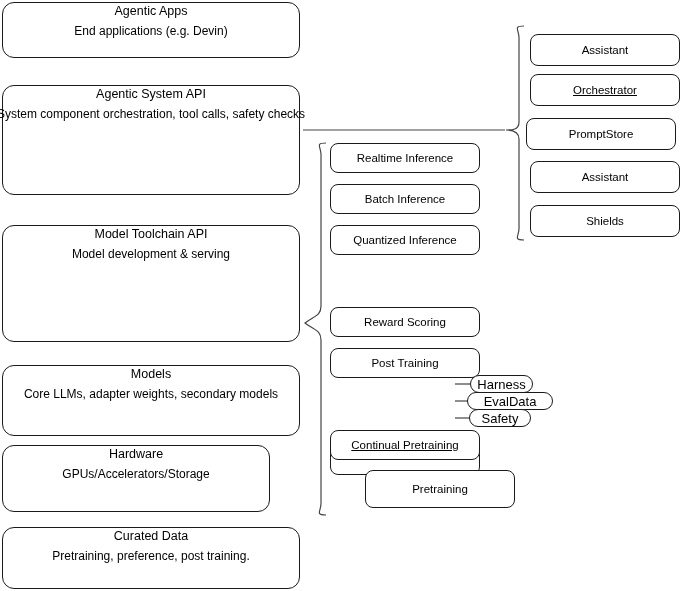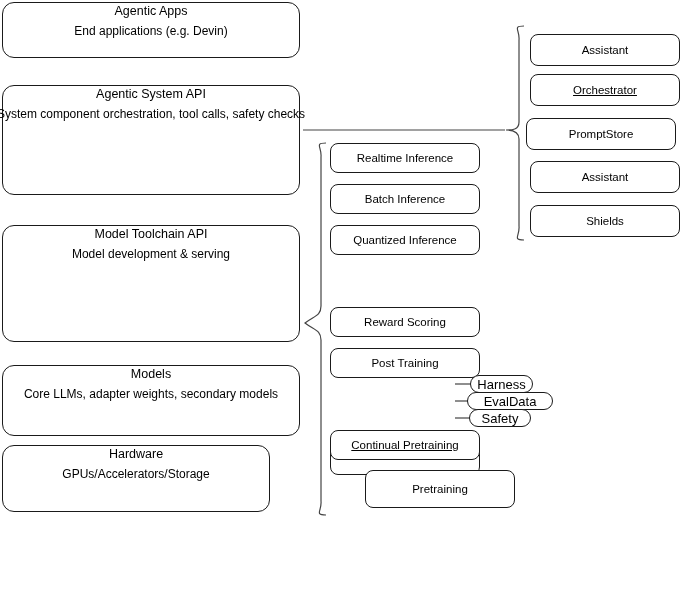--- a/index.html
+++ b/index.html
@@ -141,20 +141,24 @@
   <div class="layer-box" style="left:2px; top:365px; width:298px; height:71px;">
     <div class="layer-title">Models</div>
     <div class="layer-sub">Core LLMs, adapter weights, secondary models</div>
   </div>
 
   <div class="layer-box" style="left:2px; top:445px; width:268px; height:67px;">
     <div class="layer-title">Hardware</div>
     <div class="layer-sub">GPUs/Accelerators/Storage</div>
   </div>
 
+  <div class="layer-box" style="left:2px; top:527px; width:298px; height:62px;">
+    <div class="layer-title">Curated Data</div>
+    <div class="layer-sub">Pretraining, preference, post training.</div>
+  </div>
 
   <div class="item-box" style="left:330px; top:143px; width:150px; height:30px;">
     <span class="item-label">Realtime Inference</span>
   </div>
   <div class="item-box" style="left:330px; top:184px; width:150px; height:30px;">
     <span class="item-label">Batch Inference</span>
   </div>
   <div class="item-box" style="left:330px; top:225px; width:150px; height:30px;">
     <span class="item-label">Quantized Inference</span>
   </div>

